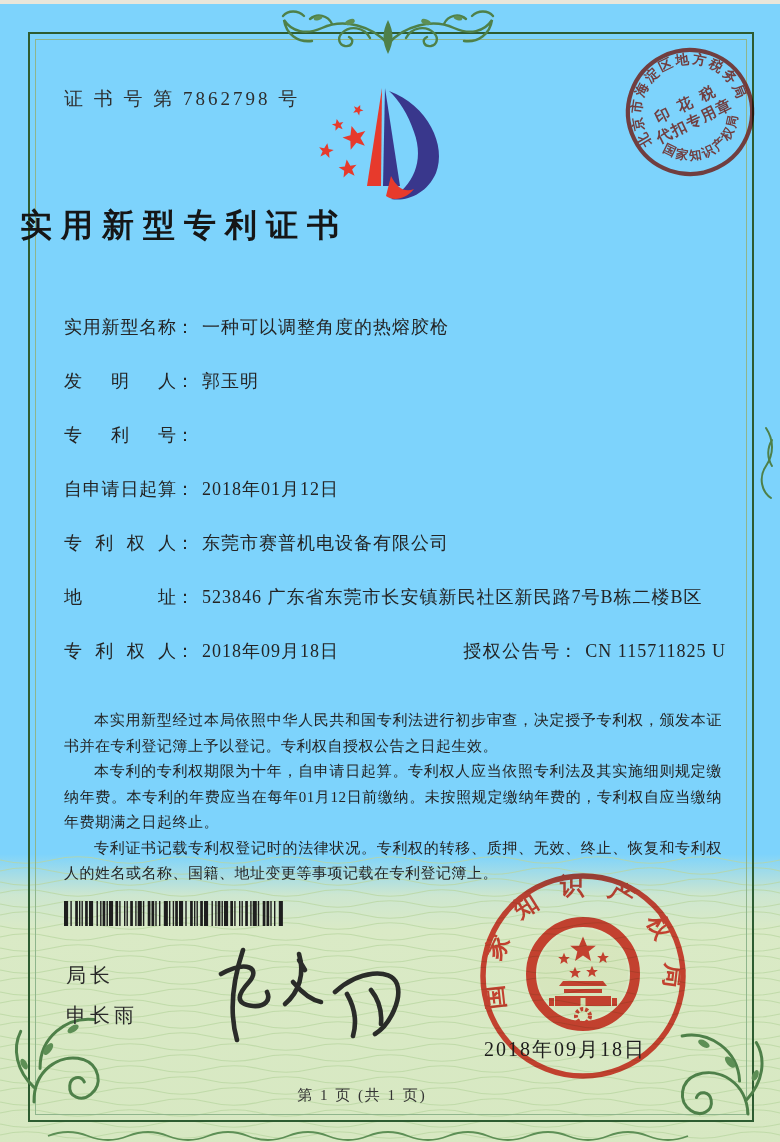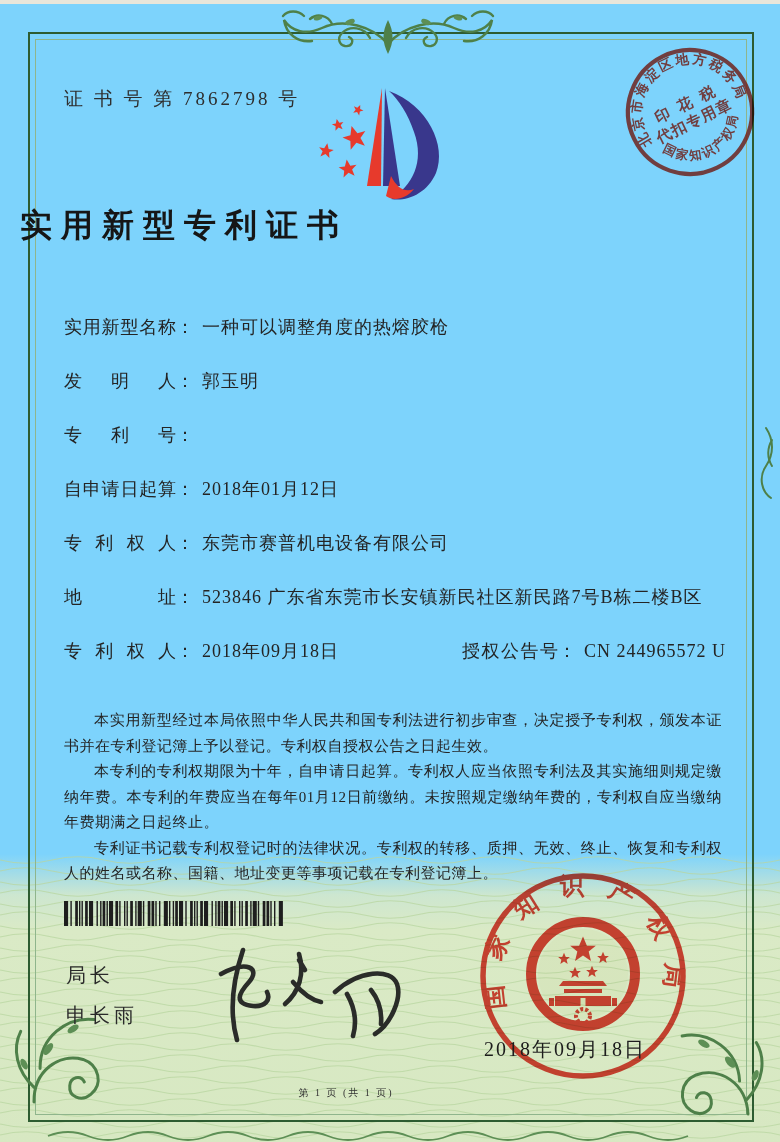--- a/index.html
+++ b/index.html
@@ -48,21 +48,21 @@
   .paragraphs p{margin:0;text-indent:2em;letter-spacing:.5px;}
 
   .barcode{position:absolute;left:64px;top:897px;}
   .signer-title{position:absolute;left:66px;top:958px;font-size:20px;letter-spacing:4px;font-family:"Liberation Sans","DejaVu Sans",sans-serif;color:#2a2a2a;}
   .signer-name{position:absolute;left:66px;top:998px;font-size:20px;letter-spacing:4px;font-family:"Liberation Sans","DejaVu Sans",sans-serif;color:#2a2a2a;}
   .signature{position:absolute;left:195px;top:928px;}
 
   .tax-stamp{position:absolute;left:608px;top:24px;z-index:6;mix-blend-mode:multiply;}
   .office-seal{position:absolute;left:475px;top:864px;z-index:5;mix-blend-mode:multiply;}
   .stamp-date{position:absolute;left:484px;top:1032px;z-index:7;font-size:20px;letter-spacing:2px;color:#1d1d1d;}
-  .footer{position:absolute;left:0;top:1082px;width:692px;text-align:center;font-size:10px;letter-spacing:2px;color:#333;z-index:6;}
+  .footer{position:absolute;left:16px;top:1082px;width:692px;text-align:center;font-size:15px;letter-spacing:2px;color:#333;z-index:6;}
 </style>
 </head>
 <body>
 
 <div class="page">
 
   <div class="green-band">
     <svg id="waves" width="780" height="292">
         <path d="M0 6 q 26 6.5 52 0 q 26 -6.5 52 0 q 26 6.5 52 0 q 26 -6.5 52 0 q 26 6.5 52 0 q 26 -6.5 52 0 q 26 6.5 52 0 q 26 -6.5 52 0 q 26 6.5 52 0 q 26 -6.5 52 0 q 26 6.5 52 0 q 26 -6.5 52 0 q 26 6.5 52 0 q 26 -6.5 52 0 q 26 6.5 52 0 q 26 -6.5 52 0" fill="none" stroke="#b8d5a0" stroke-width="1.1" opacity="0.75"></path>
         <path d="M0 17 q 26 -6.5 52 0 q 26 6.5 52 0 q 26 -6.5 52 0 q 26 6.5 52 0 q 26 -6.5 52 0 q 26 6.5 52 0 q 26 -6.5 52 0 q 26 6.5 52 0 q 26 -6.5 52 0 q 26 6.5 52 0 q 26 -6.5 52 0 q 26 6.5 52 0 q 26 -6.5 52 0 q 26 6.5 52 0 q 26 -6.5 52 0 q 26 6.5 52 0" fill="none" stroke="#b8d5a0" stroke-width="1.1" opacity="0.75"></path>
@@ -200,21 +200,21 @@
       </div>
       <div class="frow last">
         <span class="fcell">
           <span class="flabel">专利权人</span>
             <span class="fcolon">：</span>
           <span class="fvalue">2018年09月18日</span>
         </span>
         <span class="fcell">
           <span class="flabel narrow">授权公告号</span>
             <span class="fcolon">：</span>
-          <span class="fvalue">CN 244965572 U</span>
+          <span class="fvalue">CN 115711825 U</span>
         </span>
       </div>
     </div>
 
     <div class="paragraphs">
       <p>本实用新型经过本局依照中华人民共和国专利法进行初步审查，决定授予专利权，颁发本证书并在专利登记簿上予以登记。专利权自授权公告之日起生效。</p>
       <p>本专利的专利权期限为十年，自申请日起算。专利权人应当依照专利法及其实施细则规定缴纳年费。本专利的年费应当在每年01月12日前缴纳。未按照规定缴纳年费的，专利权自应当缴纳年费期满之日起终止。</p>
       <p>专利证书记载专利权登记时的法律状况。专利权的转移、质押、无效、终止、恢复和专利权人的姓名或名称、国籍、地址变更等事项记载在专利登记簿上。</p>
     </div>
 

